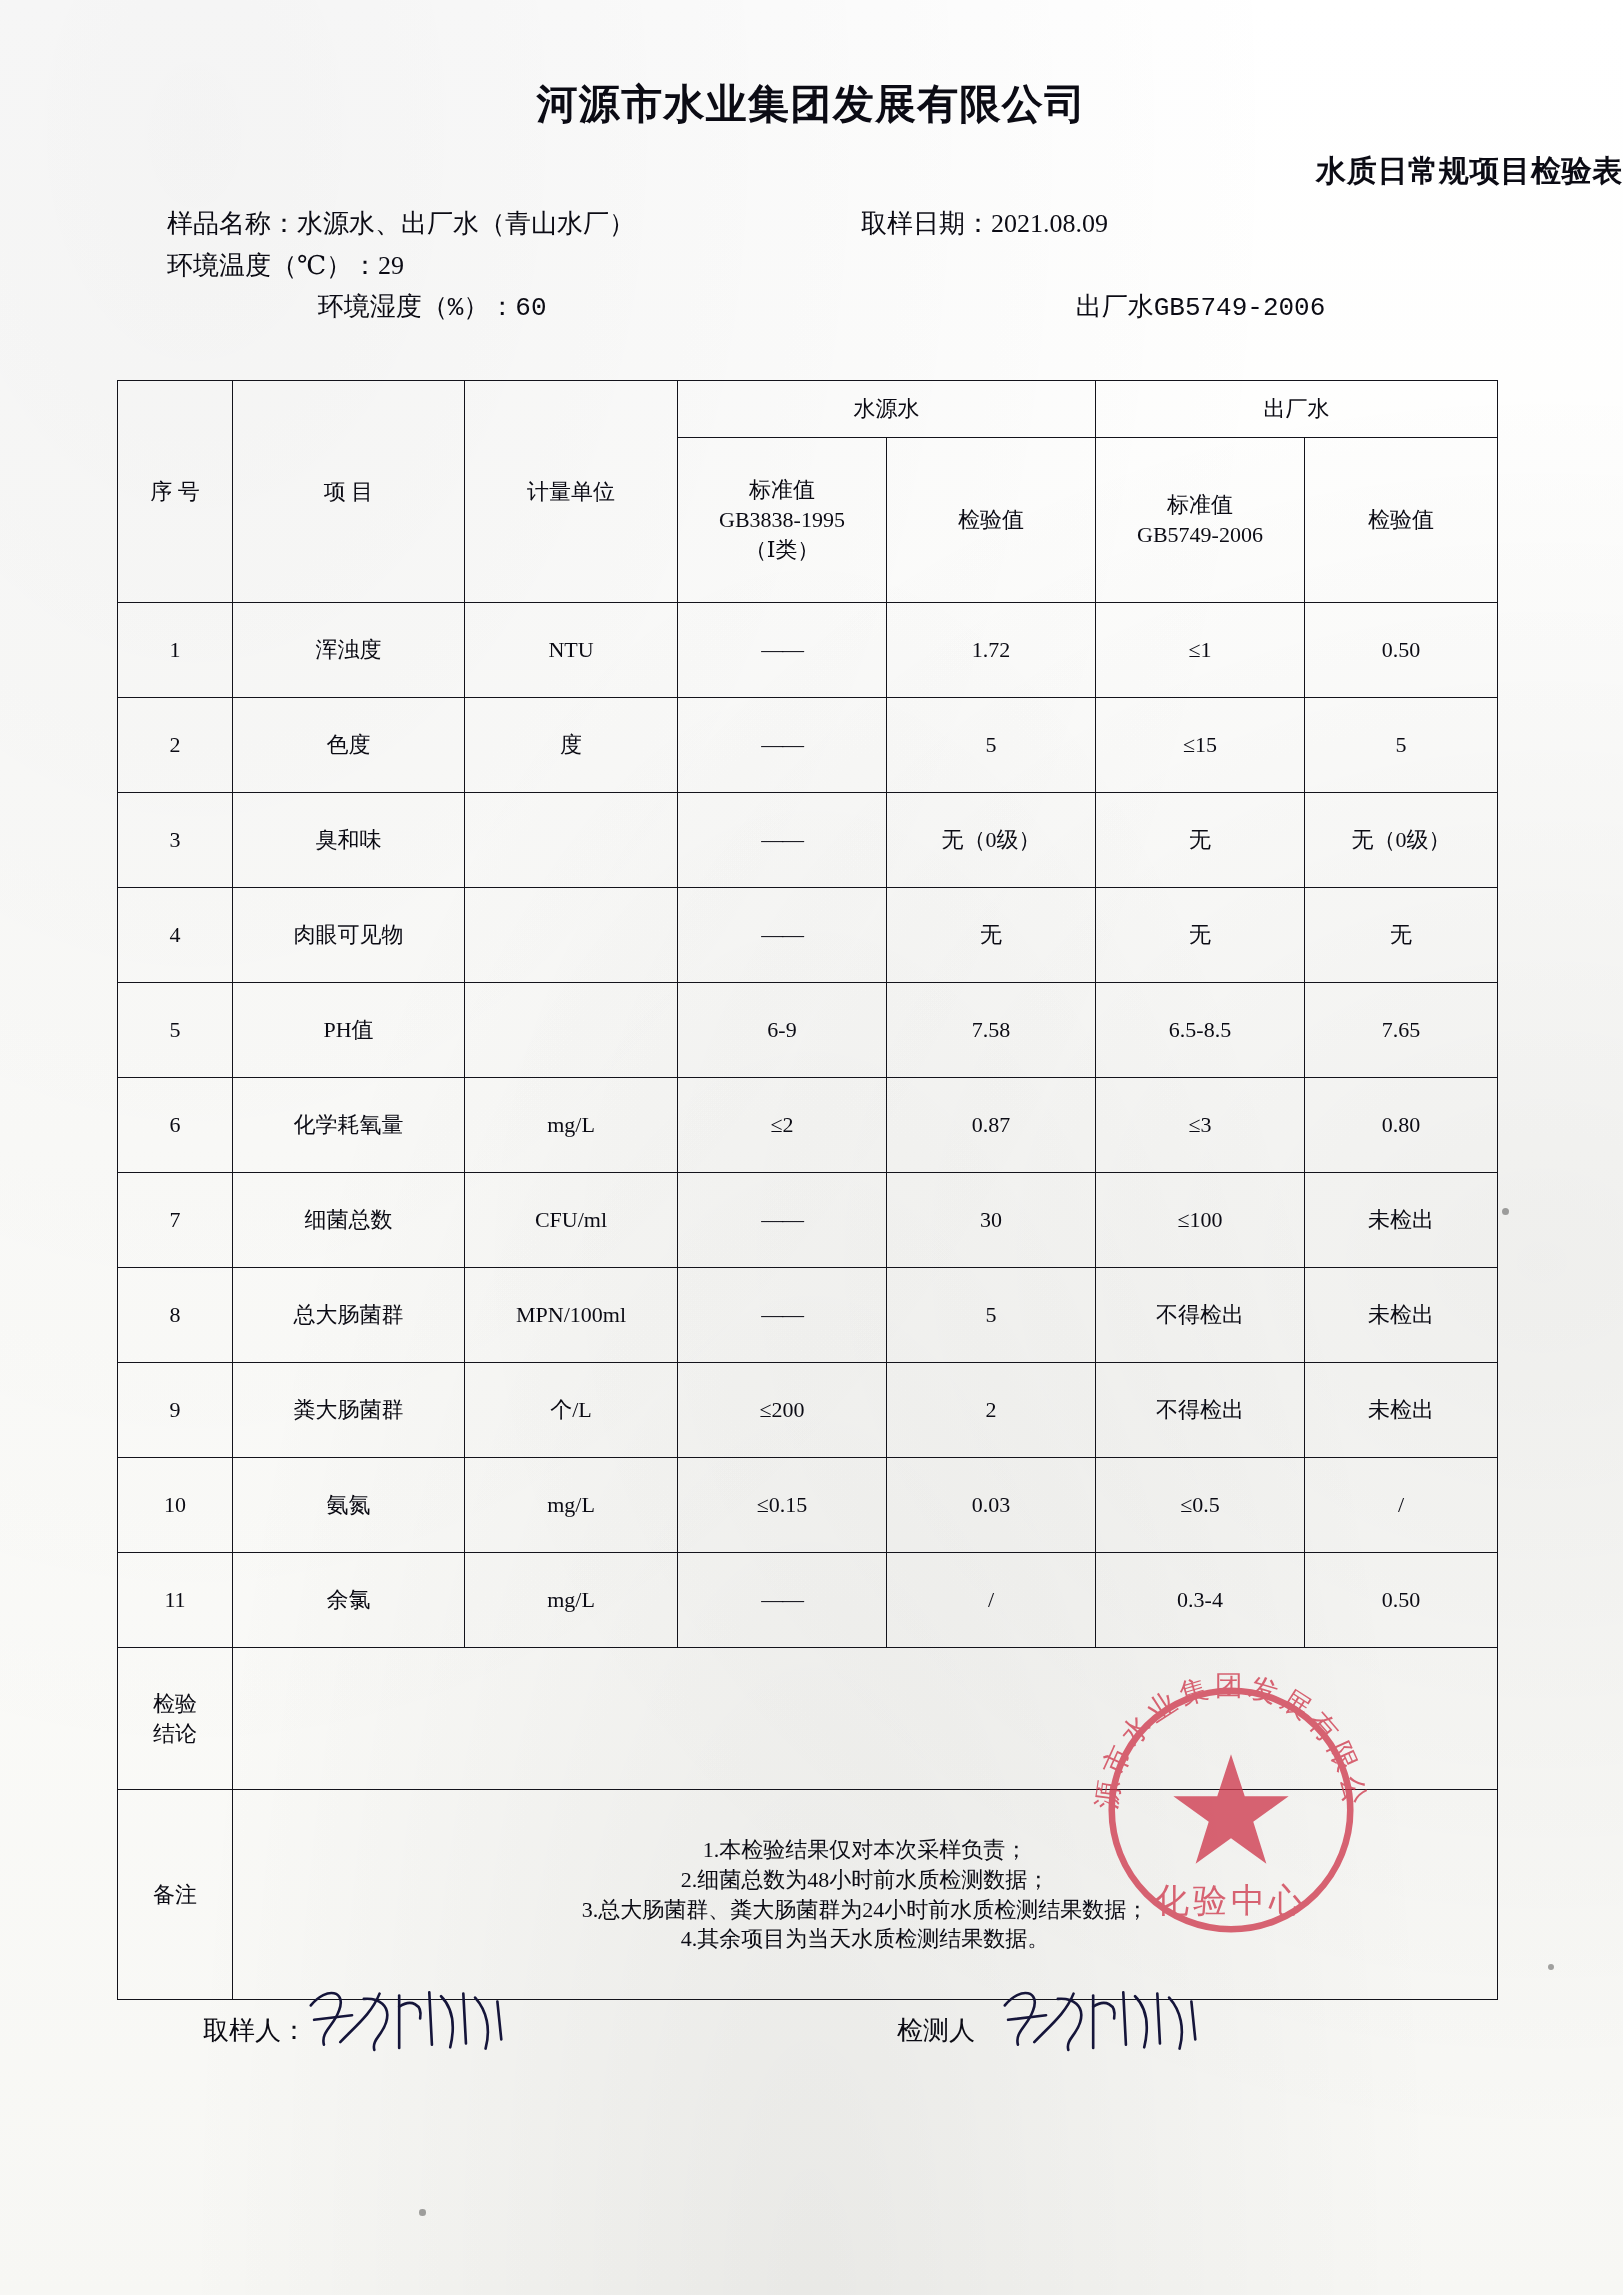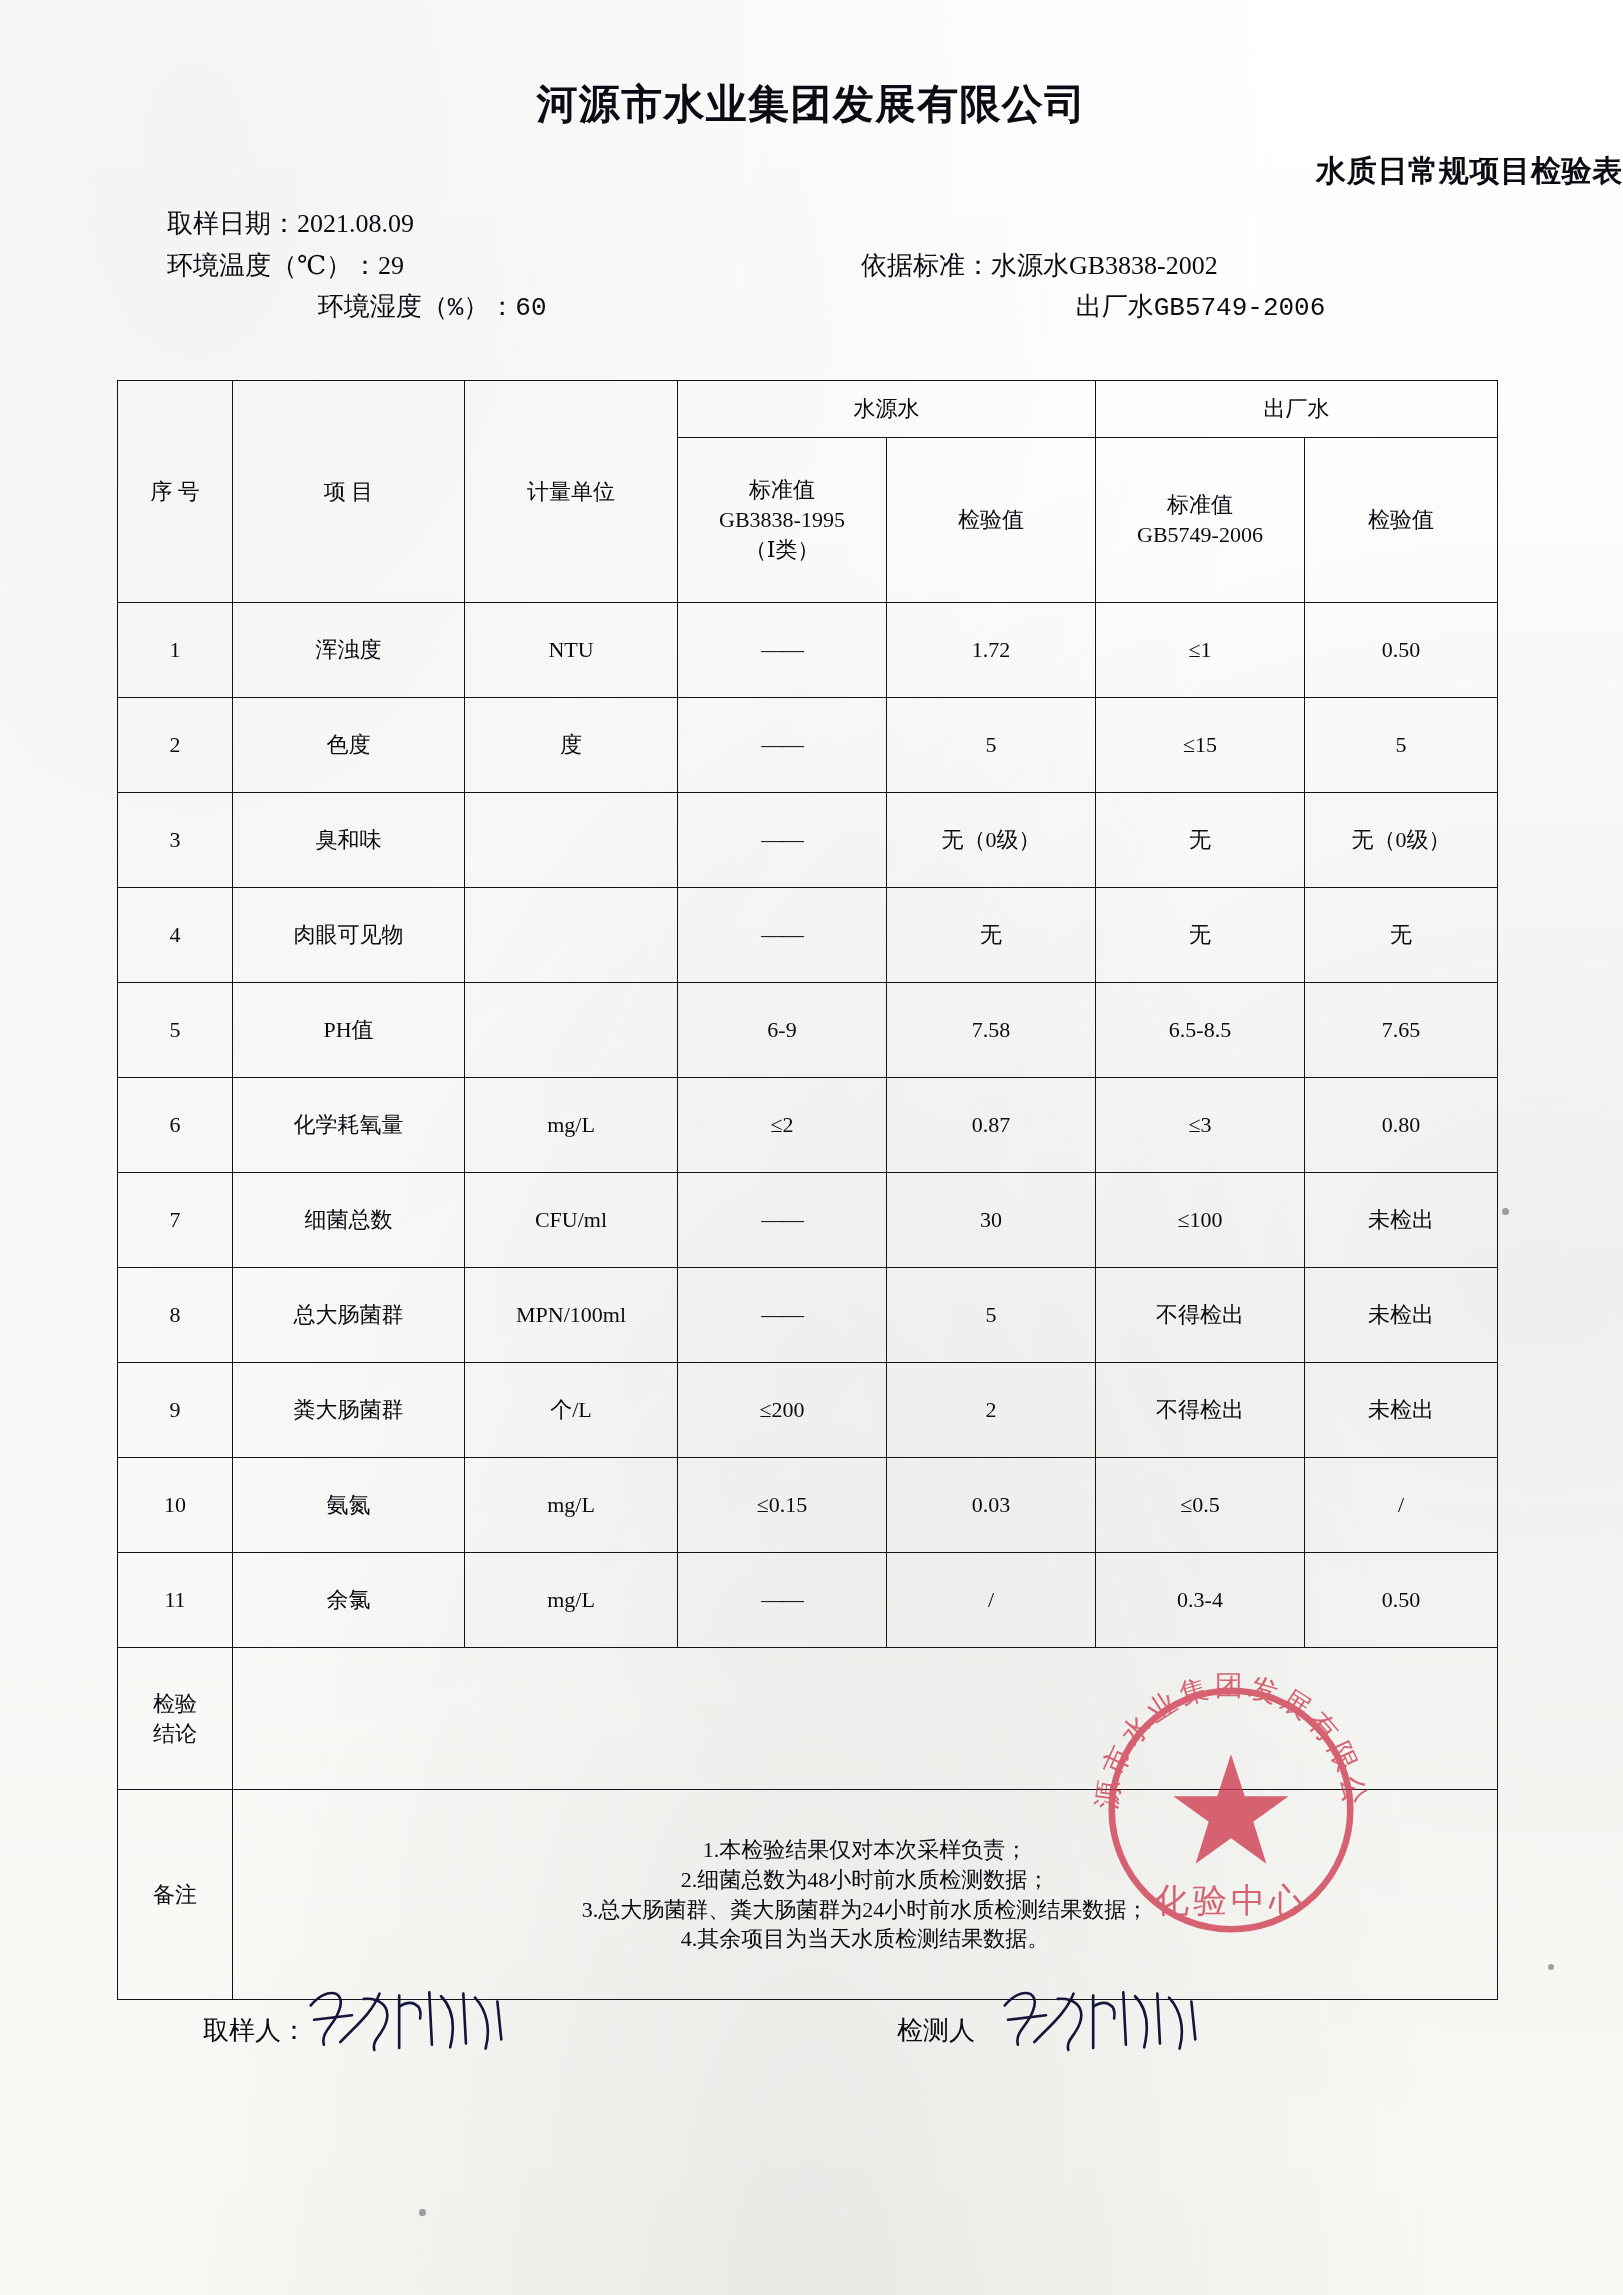--- a/index.html
+++ b/index.html
@@ -177,30 +177,30 @@
 <div class="page">
   <div class="paper-shade"></div>
 
   <div class="content">
 
     <div class="title-main">河源市水业集团发展有限公司</div>
     <div class="title-sub">水质日常规项目检验表</div>
 
     <div class="meta">
       <div class="meta-row">
+        <div class="meta-left">
+          <span>样品名称：</span><span>水源水、出厂水（青山水厂）</span>
+        </div>
         <div class="meta-right">
           <span>取样日期：</span><span>2021.08.09</span>
         </div>
       </div>
       <div class="meta-row">
         <div class="meta-left">
           <span>环境温度（℃）：</span><span>29</span>
-        </div>
-        <div class="meta-right">
-          <span>依据标准：</span><span>水源水GB3838-2002</span>
         </div>
       </div>
       <div class="meta-row r3">
         <div class="meta-left">
           <span>环境湿度（%）：</span><span>60</span>
         </div>
         <div class="meta-right indent">出厂水GB5749-2006</div>
       </div>
     </div>
 

